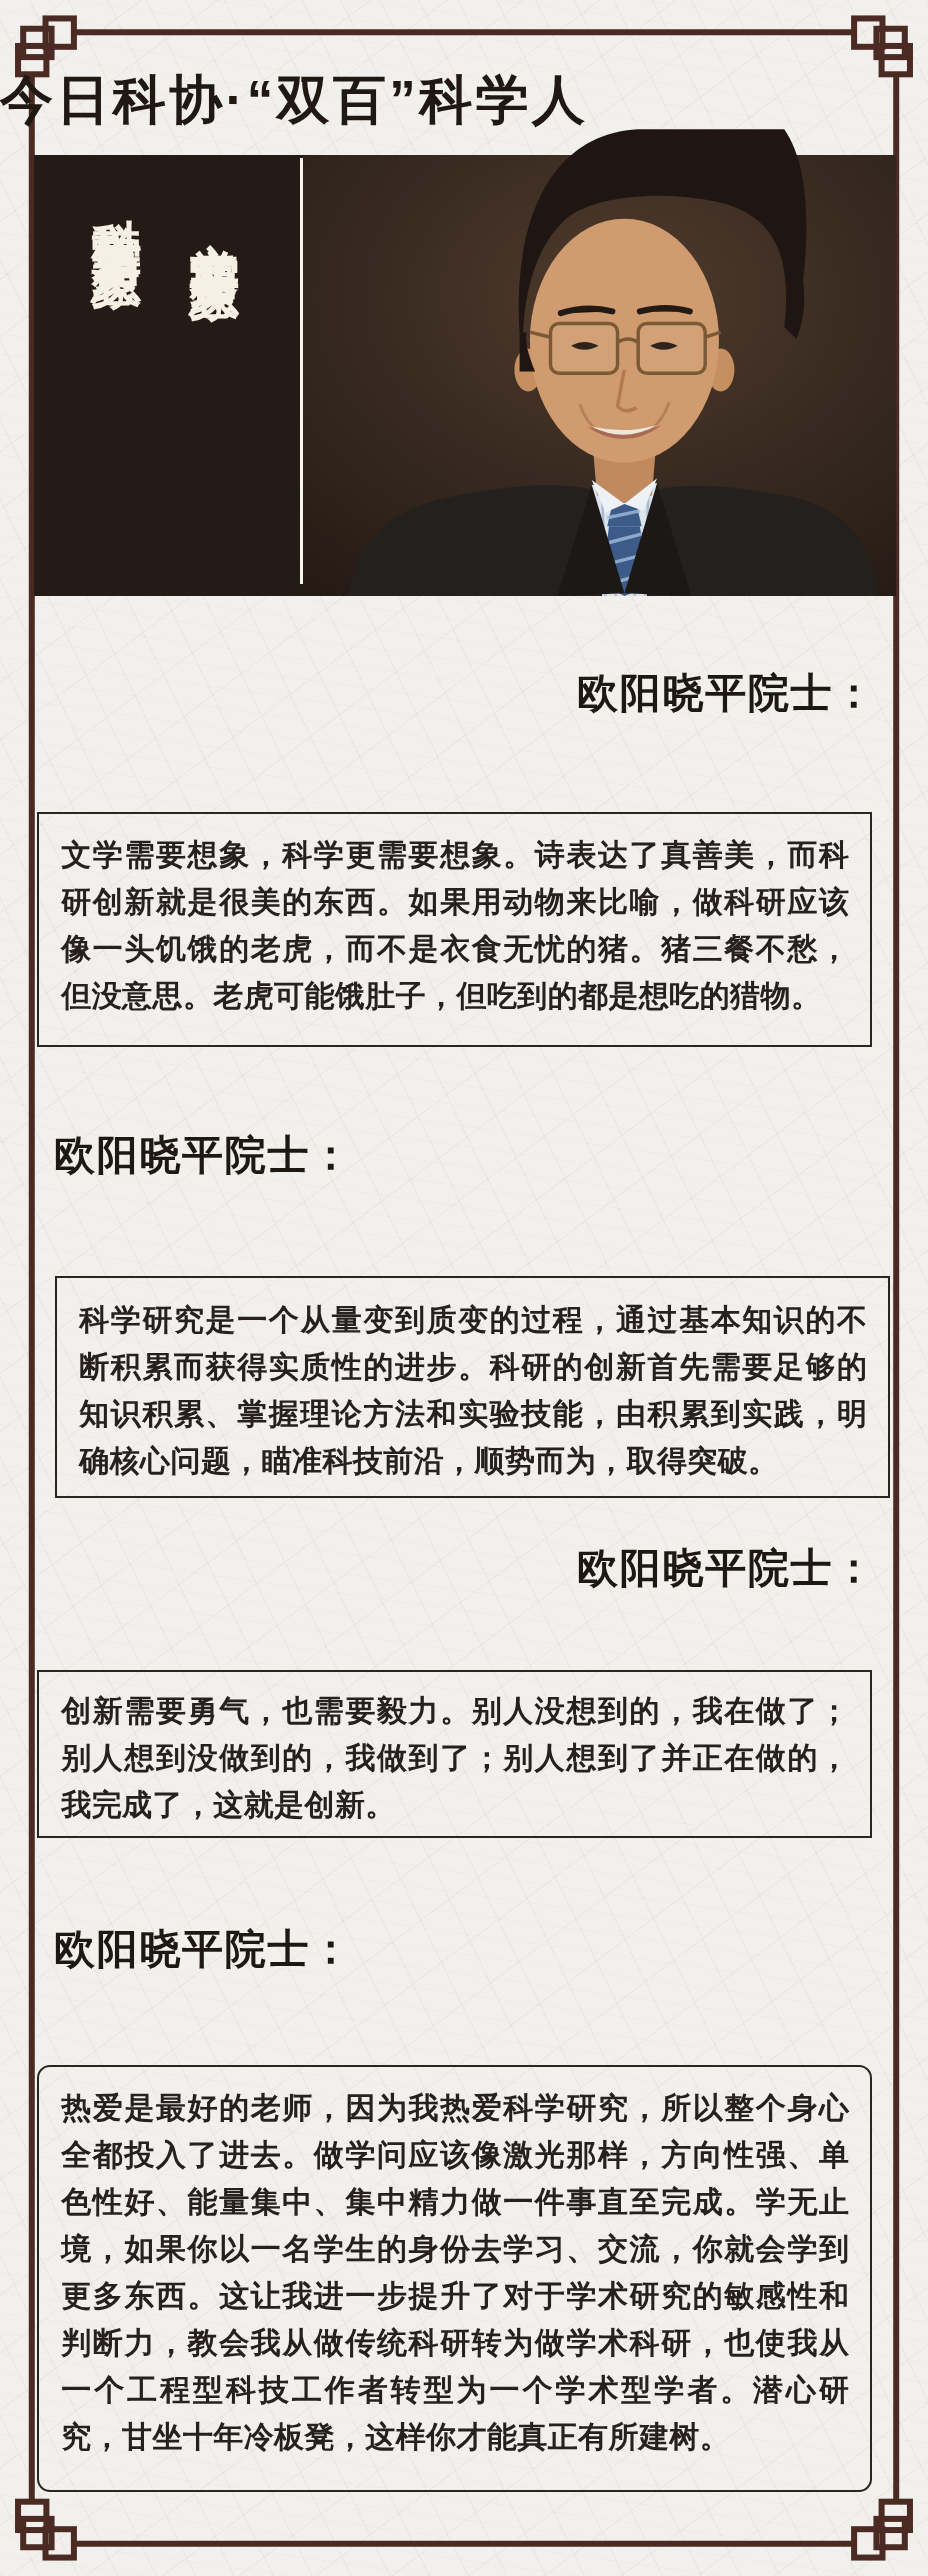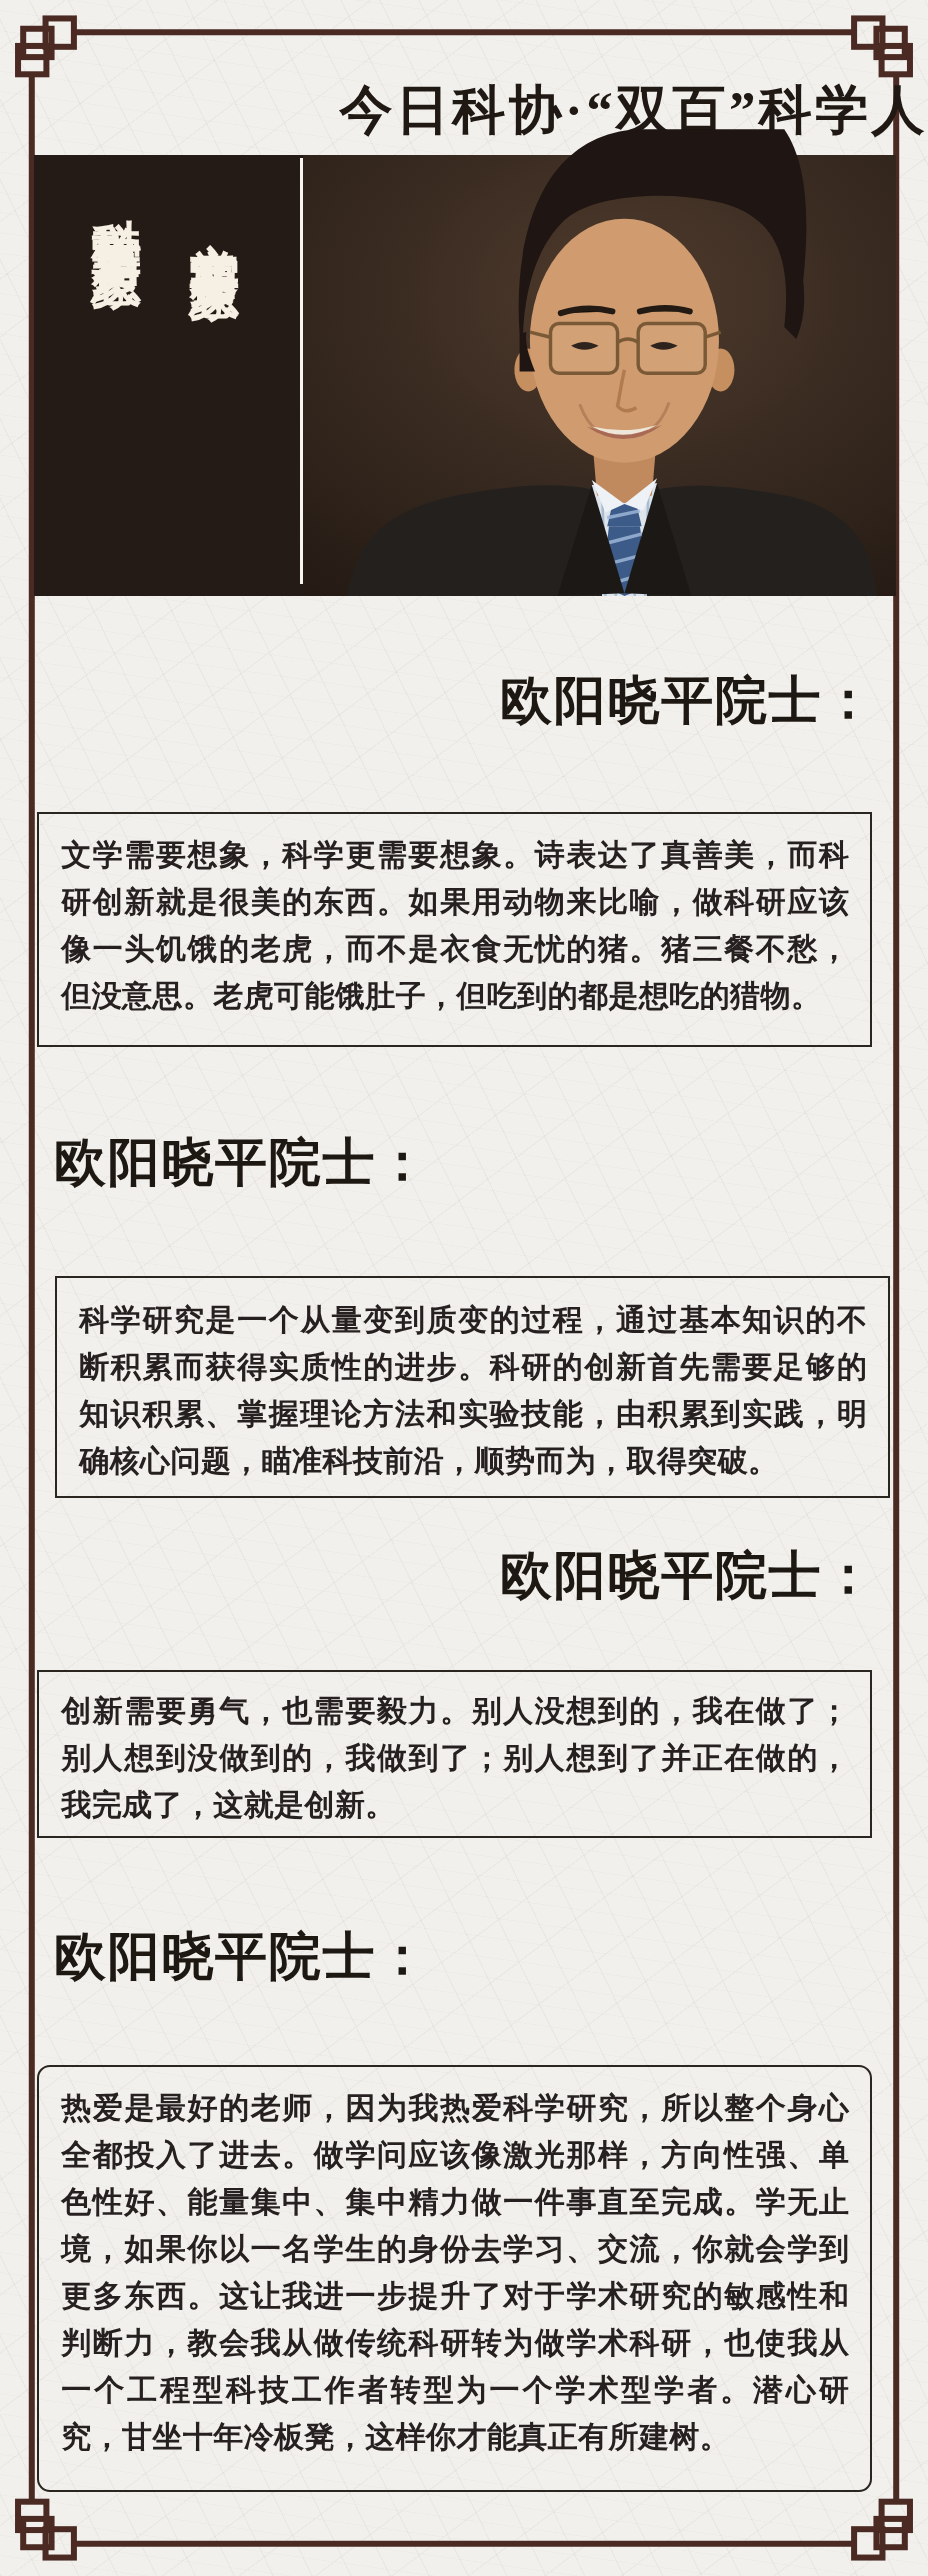--- a/index.html
+++ b/index.html
@@ -8,41 +8,41 @@
     background-color:#f2f0ec;
     background-image:
       repeating-linear-gradient(64deg, rgba(110,100,92,.055) 0 1.3px, transparent 1.3px 35px),
       repeating-linear-gradient(-37deg, rgba(110,100,92,.05) 0 1.3px, transparent 1.3px 46px),
       repeating-linear-gradient(8deg, rgba(140,130,120,.04) 0 0.9px, transparent 0.9px 20px);
     overflow:hidden;
     font-family:"Liberation Sans","DejaVu Sans",sans-serif;
   }
   .frame-svg{position:absolute;left:0;top:0;}
   .page-title{
-    position:absolute;top:65px;left:0;width:100%;text-align:right;
-    font-family:Liberation Serif, serif;
-    font-weight:700;font-size:53px;letter-spacing:3.4px;color:#1f1813;white-space:nowrap;margin-top:10px;
+    position:absolute;top:65px;left:0;width:100%;text-align:left;
+    font-family:Liberation Sans, sans-serif;
+    font-weight:700;font-size:53px;letter-spacing:3.4px;color:#1f1813;white-space:nowrap;
   }
   .photo-block{
     position:absolute;left:34px;top:155px;width:862px;height:441px;
     background:#241b16;
   }
   .calligraphy{
     position:absolute;writing-mode:vertical-rl;text-orientation:upright;
     color:#f5f0e3;font-family:"DejaVu Serif","Liberation Serif",serif;
     font-weight:700;font-size:50px;line-height:1;
   }
   .callig-right{left:156px;top:48px;letter-spacing:6px;}
   .callig-left{left:58px;top:24px;letter-spacing:6.9px;}
   .photo-divider{
     position:absolute;left:266px;top:2.6px;width:3.4px;height:426px;background:#f8f5ee;
   }
   .portrait{position:absolute;left:269px;top:-43px;}
   .heading{
-    position:absolute;font-weight:900;font-size:52px;line-height:1.2;
+    position:absolute;font-weight:900;font-size:41px;line-height:1.2;
     letter-spacing:1.7px;color:#1e1813;white-space:nowrap;
     font-family:"Liberation Sans","DejaVu Sans",sans-serif;
   }
   .h-right{right:52px;text-align:right;}
   .h-left{left:54px;}
   .h1{top:669px;}
   .h2{top:1131px;}
   .h3{top:1544px;}
   .h4{top:1925px;}
   .qbox{

